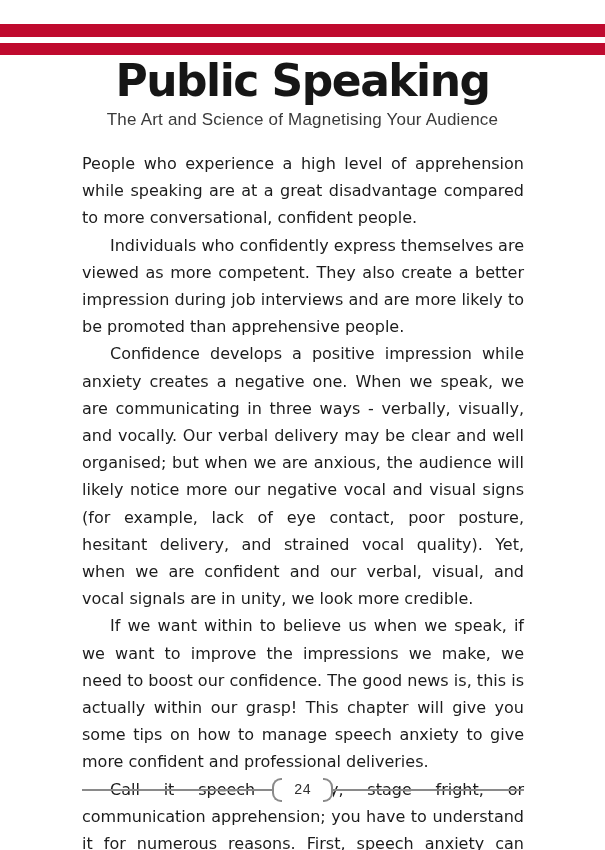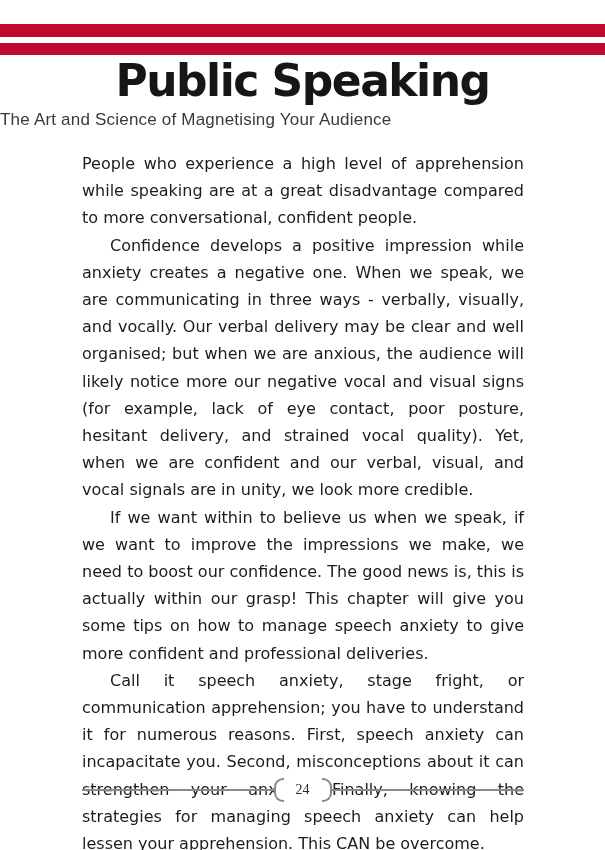--- a/index.html
+++ b/index.html
@@ -39,21 +39,21 @@
     font-size: 44px;
     letter-spacing: -1.5px;
     color: #161616;
     line-height: 1.1;
   }
   .subtitle {
     position: absolute;
     top: 110px;
     left: 0;
     width: 605px;
-    text-align: left;
+    text-align: center;
     font-family: "Liberation Sans", sans-serif;
     font-size: 17px;
     color: #3a3a3a;
     letter-spacing: 0.2px;
   }
 
   
   .body-text {
     position: absolute;
     left: 82px;
@@ -104,40 +104,41 @@
   }
   .bracket-left {
     border-right: none;
     border-radius: 9px 0 0 9px;
   }
   .bracket-right {
     border-left: none;
     border-radius: 0 9px 9px 0;
   }
   .pageno {
-    font-family: Liberation Serif, serif;
+    font-family: Liberation Mono, monospace;
     font-size: 14px;
     color: #2e2e2e;
     padding: 0 12px;
     text-align: left;
   }
 </style>
 </head>
 <body>
 
 <div class="page">
 
   <div class="stripe stripe-top"></div>
   <div class="stripe stripe-bottom"></div>
 
   <div class="title">Public Speaking</div>
   <div class="subtitle">The Art and Science of Magnetising Your Audience</div>
 
   <div class="body-text">
     <p>People who experience a high level of apprehension while speaking are at a great disadvantage compared to more conversational, confident people.</p>
+    <p class="indented">Individuals who confidently express themselves are viewed as more competent. They also create a better impression during job interviews and are more likely to be promoted than apprehensive people.</p>
     <p class="indented">Confidence develops a positive impression while anxiety creates a negative one. When we speak, we are communicating in three ways - verbally, visually, and vocally. Our verbal delivery may be clear and well organised; but when we are anxious, the audience will likely notice more our negative vocal and visual signs (for example, lack of eye contact, poor posture, hesitant delivery, and strained vocal quality). Yet, when we are confident and our verbal, visual, and vocal signals are in unity, we look more credible.</p>
     <p class="indented">If we want within to believe us when we speak, if we want to improve the impressions we make, we need to boost our confidence. The good news is, this is actually within our grasp! This chapter will give you some tips on how to manage speech anxiety to give more confident and professional deliveries.</p>
     <p class="indented">Call it speech anxiety, stage fright, or communication apprehension; you have to understand it for numerous reasons. First, speech anxiety can incapacitate you. Second, misconceptions about it can strengthen your anxiety. Finally, knowing the strategies for managing speech anxiety can help lessen your apprehension. This CAN be overcome.</p>
   </div>
 
   <div class="footer-rule"></div>
   <div class="pageno-row">
     <div class="pageno-group">
       <span class="bracket bracket-left"></span>
       <span class="pageno">24</span>

